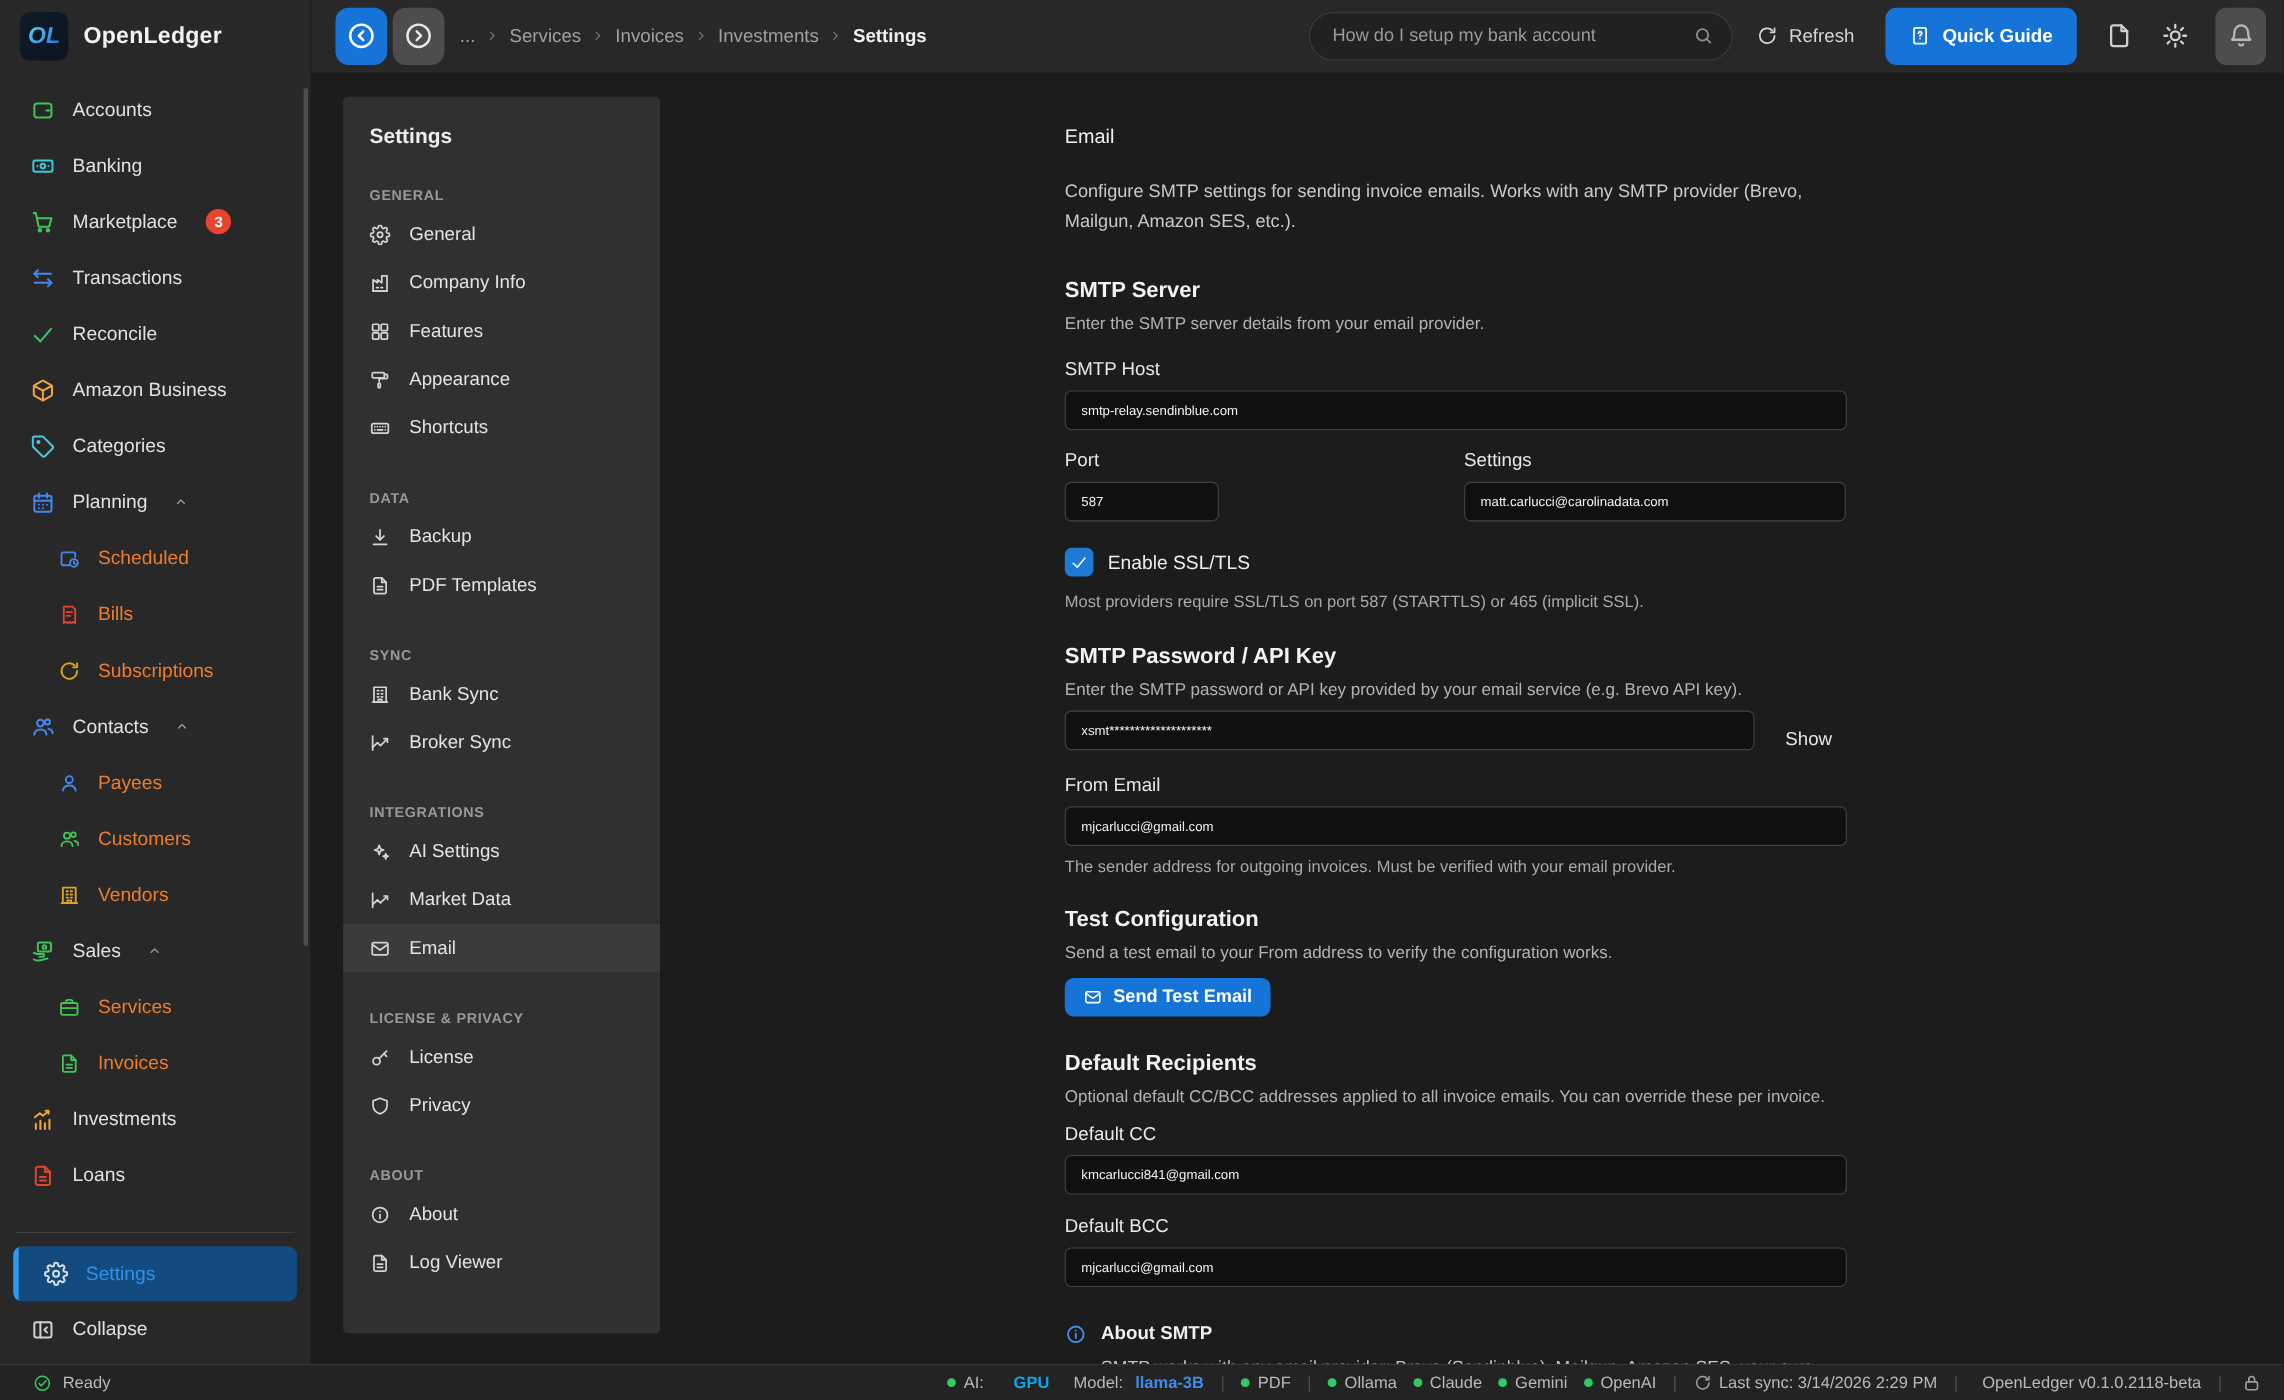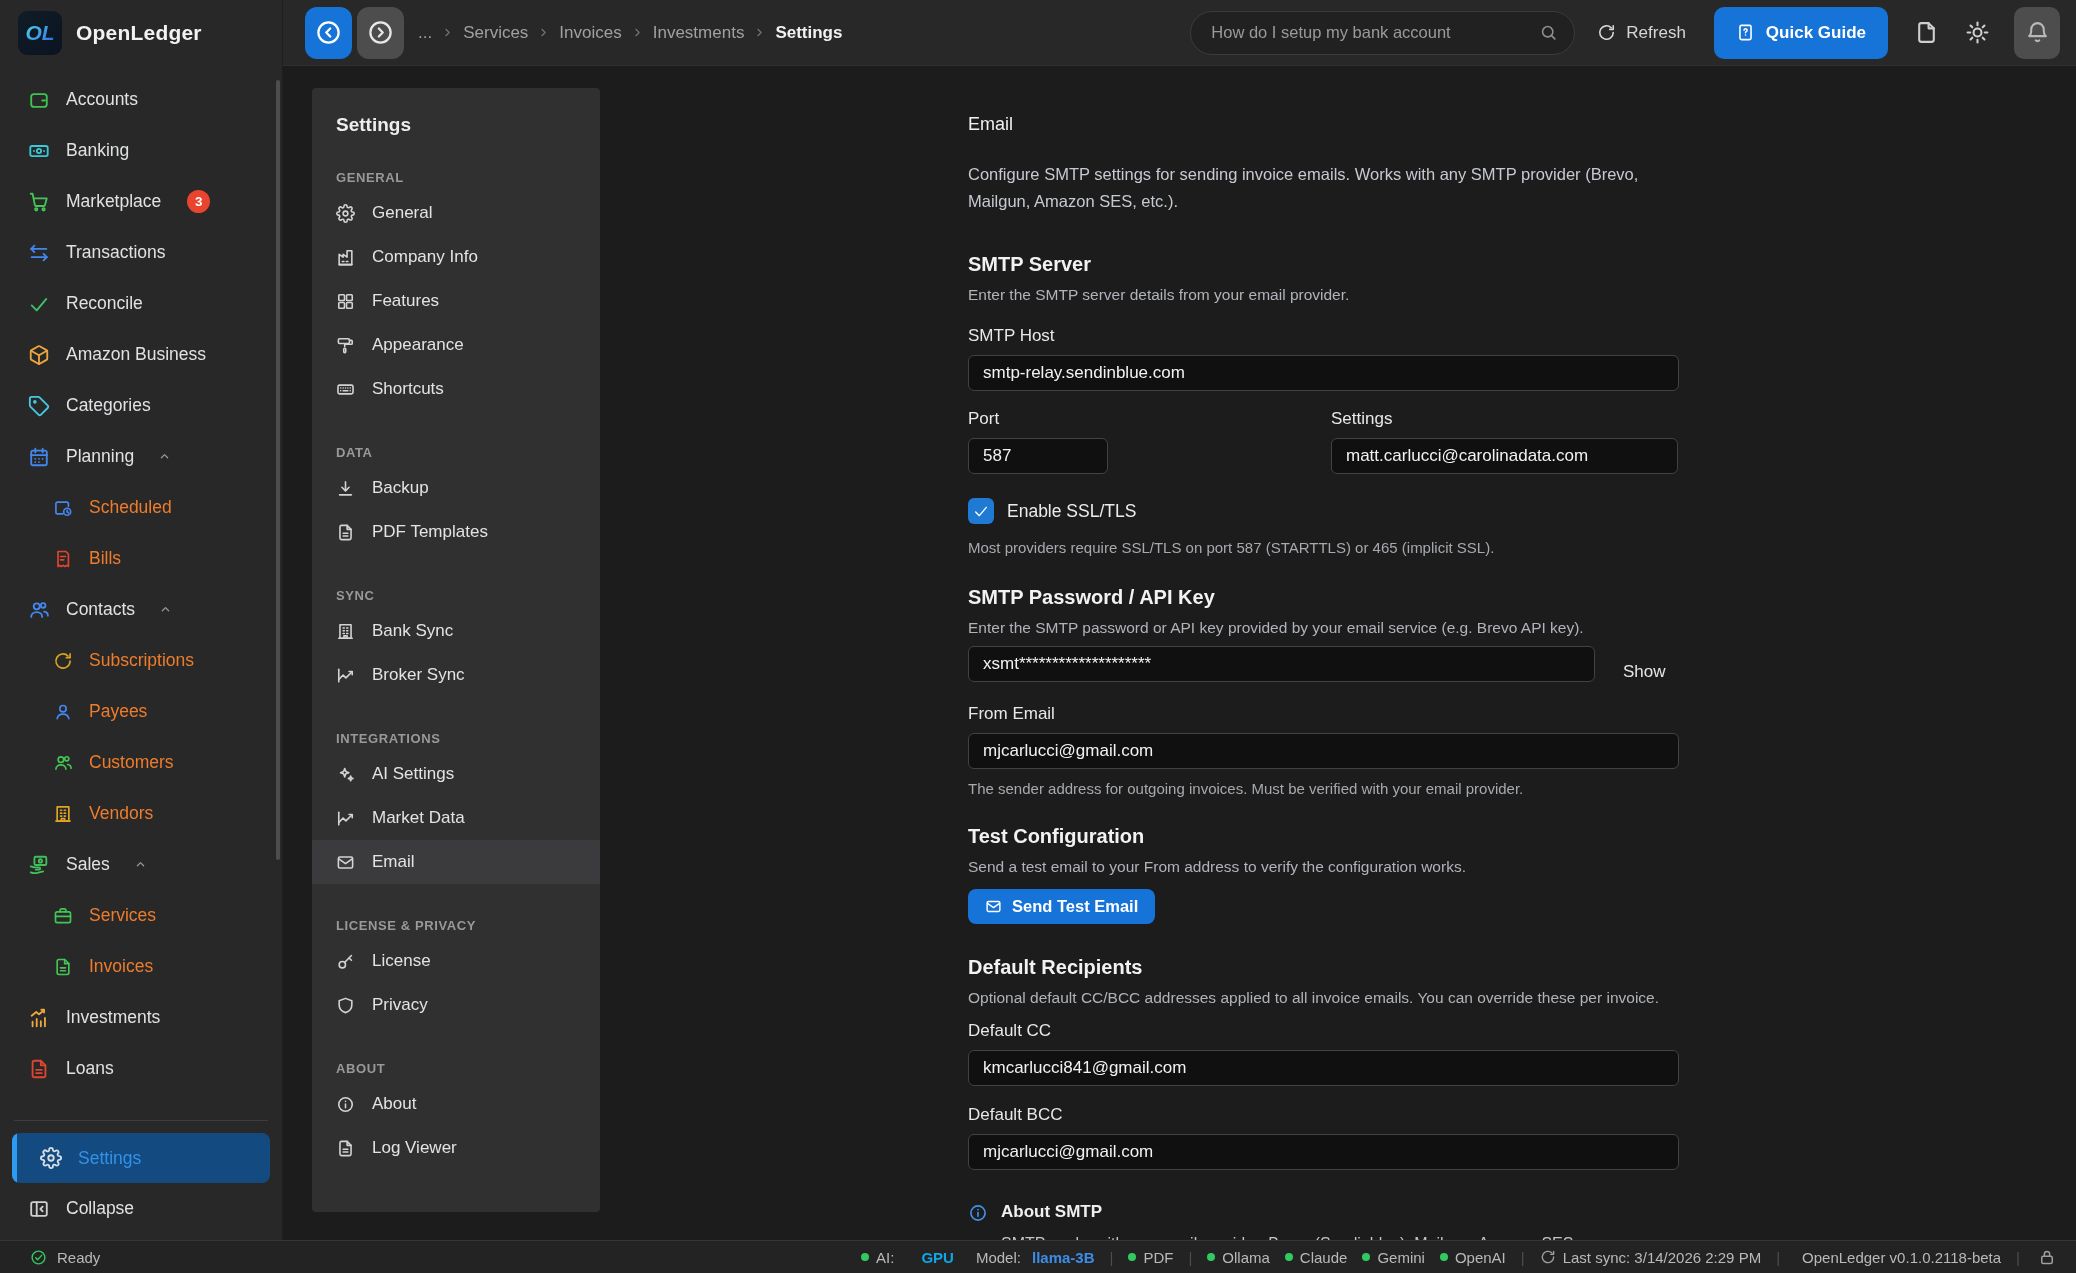--- a/index.html
+++ b/index.html
@@ -136,21 +136,21 @@
   
   .main { flex:1; min-width:0; padding:48px 0 0 368px; overflow:hidden; }
   .main-inner { width:711px; }
   .page-h1 { font-size:18px; font-weight:500; color:#f0f0f0; }
   .intro { margin-top:26px; font-size:16.5px; line-height:27px; color:#c6cad0; max-width:695px; }
   .sec-h { margin-top:38px; font-size:20px; font-weight:bold; color:#f2f2f2; }
   .sec-desc { margin-top:10px; font-size:15.5px; color:#b0b3b8; }
   .fld-label { margin-top:22px; font-size:17px; color:#e8e8e8; }
   .txt-input {
     margin-top:9px; display:block; width:100%; height:36px; background:#101011;
-    border:1px solid #424242; border-radius:6px; color:#f2f2f2; font-size:17px;
+    border:1px solid #424242; border-radius:6px; color:#f2f2f2; font-size:12px;
     font-family:inherit; padding:0 14px; outline:none;
   }
   .two-col { margin-top:18px; display:flex; gap:16px; }
   .two-col .col { width:347px; }
   .txt-input.port { width:140px; }
   .check-row { margin-top:24px; display:flex; align-items:center; gap:13px; cursor:pointer; }
   .checkbox {
     width:26px; height:26px; border-radius:6px; background:#1f7ad4;
     display:flex; align-items:center; justify-content:center; color:#fff;
   }
@@ -300,44 +300,44 @@
           </div>
           <div class="nav-item indent">
             <span class="nav-icon" style="color: rgb(224, 69, 47);">
               <svg viewBox="0 0 24 24" fill="none" stroke="currentColor" stroke-width="2" stroke-linecap="round" stroke-linejoin="round">
                 <path d="M6 3h9.5L18.5 6v15l-2.1-1.4-2.1 1.4-2.3-1.4-2.1 1.4-2-1.4L6 21z"></path>
                 <path d="M9 9h6M9 13h4"></path>
               </svg>
             </span>
             <span class="nav-label orange">Bills</span>
           </div>
+          <div class="nav-item indent">
+            <span class="nav-icon" style="color: rgb(217, 165, 32);">
+              <svg viewBox="0 0 24 24" fill="none" stroke="currentColor" stroke-width="2" stroke-linecap="round" stroke-linejoin="round">
+                <path d="M20.5 12a8.5 8.5 0 1 1-2.5-6"></path>
+                <path d="M20.5 3.5V8H16"></path>
+              </svg>
+            </span>
+            <span class="nav-label orange">Subscriptions</span>
+          </div>
           <div class="nav-item">
             <span class="nav-icon" style="color: rgb(67, 135, 240);">
               <svg viewBox="0 0 24 24" fill="none" stroke="currentColor" stroke-width="2" stroke-linecap="round" stroke-linejoin="round">
                 <circle cx="9.5" cy="8" r="3.3"></circle>
                 <path d="M3.5 19.5c0-3.1 2.6-5.2 6-5.2s6 2.1 6 5.2"></path>
                 <circle cx="16.5" cy="7" r="2.5"></circle>
                 <path d="M17.5 13.8c2.4.3 4.2 2 4.2 4.4"></path>
               </svg>
             </span>
             <span class="nav-label">Contacts</span>
             <span class="caret">
               <svg viewBox="0 0 24 24" fill="none" stroke="currentColor" stroke-width="2" stroke-linecap="round" stroke-linejoin="round">
                 <path d="m7 14 5-5 5 5"></path>
               </svg>
             </span>
-          </div>
-          <div class="nav-item indent">
-            <span class="nav-icon" style="color: rgb(217, 165, 32);">
-              <svg viewBox="0 0 24 24" fill="none" stroke="currentColor" stroke-width="2" stroke-linecap="round" stroke-linejoin="round">
-                <path d="M20.5 12a8.5 8.5 0 1 1-2.5-6"></path>
-                <path d="M20.5 3.5V8H16"></path>
-              </svg>
-            </span>
-            <span class="nav-label orange">Subscriptions</span>
           </div>
           <div class="nav-item indent">
             <span class="nav-icon" style="color: rgb(67, 135, 240);">
               <svg viewBox="0 0 24 24" fill="none" stroke="currentColor" stroke-width="2" stroke-linecap="round" stroke-linejoin="round">
                 <circle cx="12" cy="8" r="3.8"></circle>
                 <path d="M5 20c.6-3.6 3.4-5.5 7-5.5s6.4 1.9 7 5.5"></path>
               </svg>
             </span>
             <span class="nav-label orange">Payees</span>
           </div>

